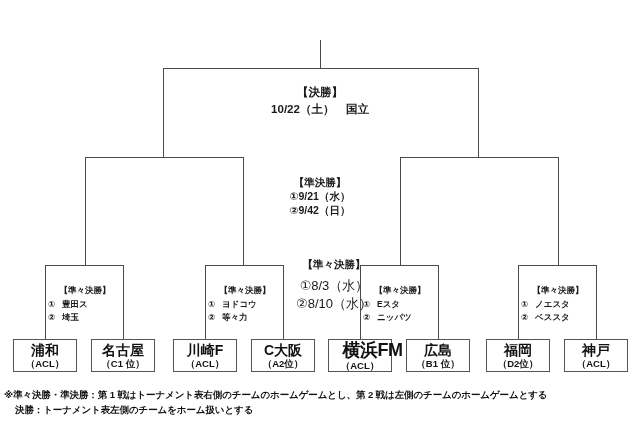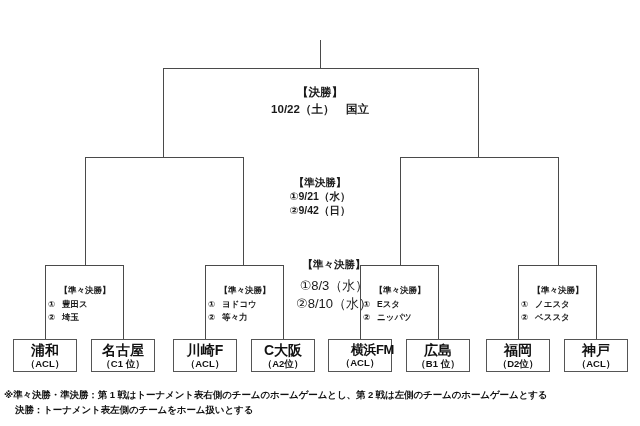--- a/index.html
+++ b/index.html
@@ -20,21 +20,21 @@
     border:1px solid #555;background:#fff;
     width:64px;height:33px;
     display:flex;flex-direction:column;
     align-items:center;justify-content:center;
     line-height:1;
   }
   .team-name{
     font-size:14px;font-weight:700;letter-spacing:0px;
     white-space:nowrap;color:#111;
   }
-  .team-name.narrow{font-size:13px;letter-spacing:-0.5px;padding-left:25px;}
+  .team-name.narrow{font-size:18px;letter-spacing:-0.5px;padding-left:25px;}
   .team-rank{
     font-size:9.5px;font-weight:700;margin-top:2px;
     white-space:nowrap;color:#111;
   }
 
   .round-final{position:absolute;text-align:center;line-height:1.5;}
   .round-final .ttl{font-size:11.5px;font-weight:700;display:block;}
   .round-final .ln{font-size:11.5px;font-weight:700;display:block;}
 
   .round-semi{position:absolute;text-align:center;line-height:1.35;}

